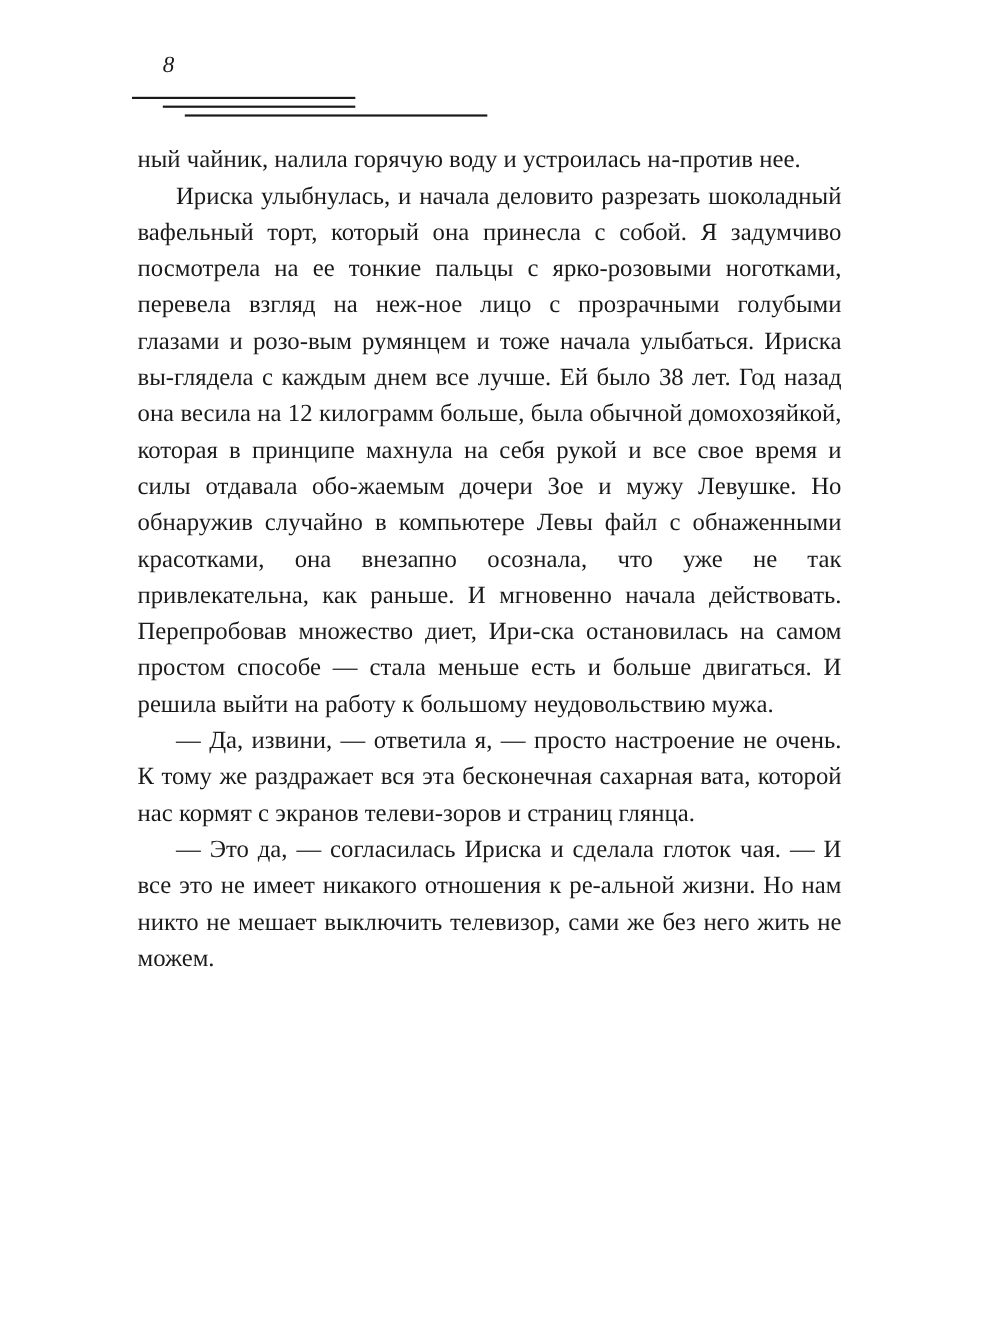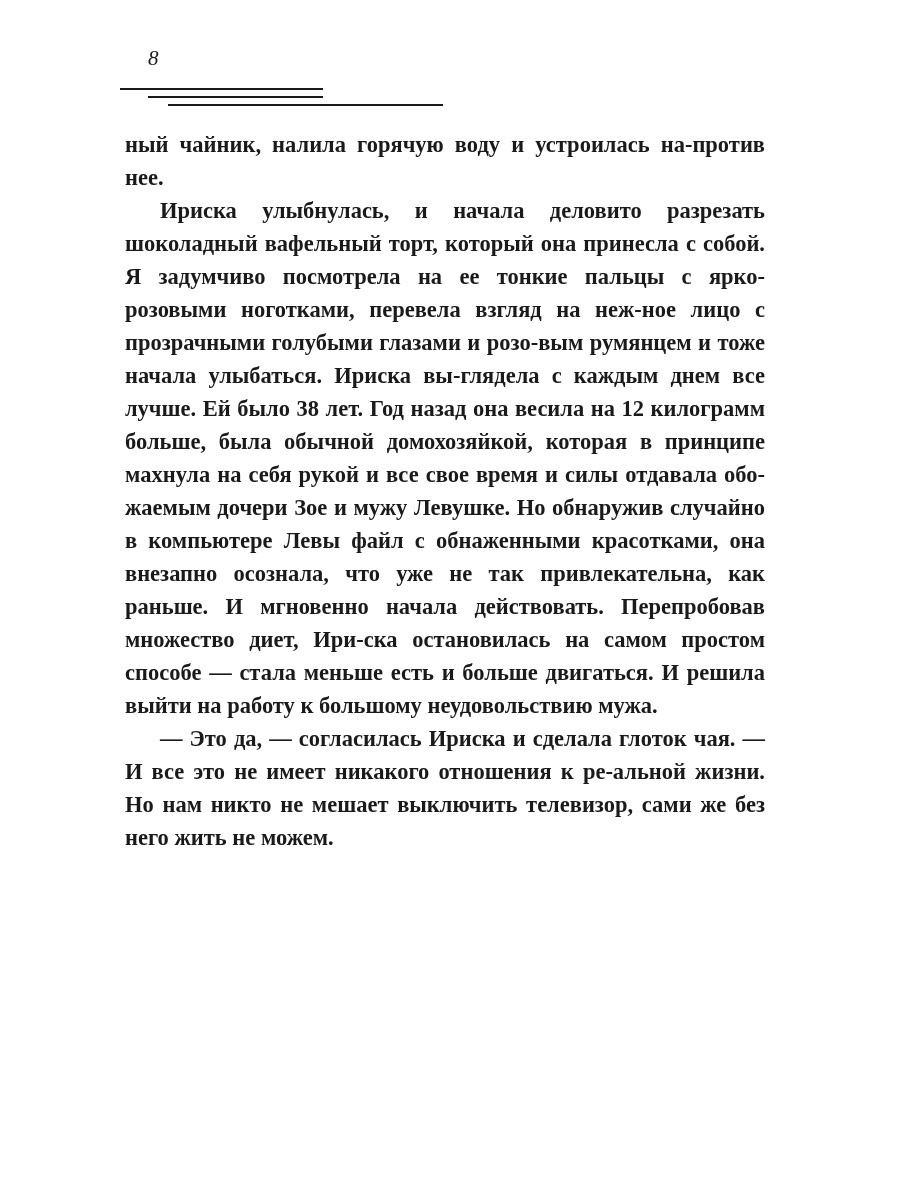--- a/index.html
+++ b/index.html
@@ -71,21 +71,20 @@
   .body-text {
     position: absolute;
     left: 125px;
     top: 128px;
     width: 640px;
     font-size: 22.5px;
     line-height: 33px;
     text-align: justify;
     text-justify: inter-word;
     color: #1a1a1a;
-    font-weight: bold;
   }
 
   .body-text p {
     margin: 0;
     text-indent: 0;
     
     word-spacing: 0px;
   }
 
   .body-text p.indent {
@@ -105,16 +104,17 @@
   <div class="running-head">
     <div class="folio">8</div>
     <div class="rule rule-1"></div>
     <div class="rule rule-2"></div>
     <div class="rule rule-3"></div>
   </div>
 
   <div class="body-text">
     <p>ный чайник, налила горячую воду и устроилась на-против нее.</p>
     <p class="indent">Ириска улыбнулась, и начала деловито разрезать шоколадный вафельный торт, который она принесла с собой. Я задумчиво посмотрела на ее тонкие пальцы с ярко-розовыми ноготками, перевела взгляд на неж-ное лицо с прозрачными голубыми глазами и розо-вым румянцем и тоже начала улыбаться. Ириска вы-глядела с каждым днем все лучше. Ей было 38 лет. Год назад она весила на 12 килограмм больше, была обычной домохозяйкой, которая в принципе махнула на себя рукой и все свое время и силы отдавала обо-жаемым дочери Зое и мужу Левушке. Но обнаружив случайно в компьютере Левы файл с обнаженными красотками, она внезапно осознала, что уже не так привлекательна, как раньше. И мгновенно начала действовать. Перепробовав множество диет, Ири-ска остановилась на самом простом способе — стала меньше есть и больше двигаться. И решила выйти на работу к большому неудовольствию мужа.</p>
+    <p class="indent">— Да, извини, — ответила я, — просто настроение не очень. К тому же раздражает вся эта бесконечная сахарная вата, которой нас кормят с экранов телеви-зоров и страниц глянца.</p>
     <p class="indent">— Это да, — согласилась Ириска и сделала глоток чая. — И все это не имеет никакого отношения к ре-альной жизни. Но нам никто не мешает выключить телевизор, сами же без него жить не можем.</p>
   </div>
 
 </div>
 
 </body></html>

